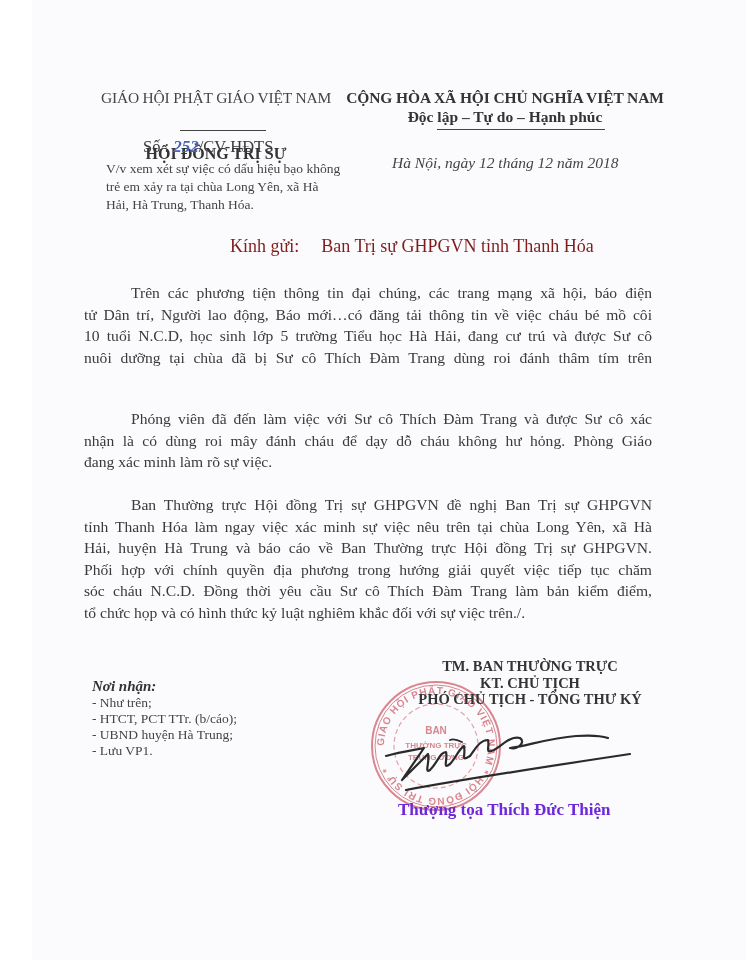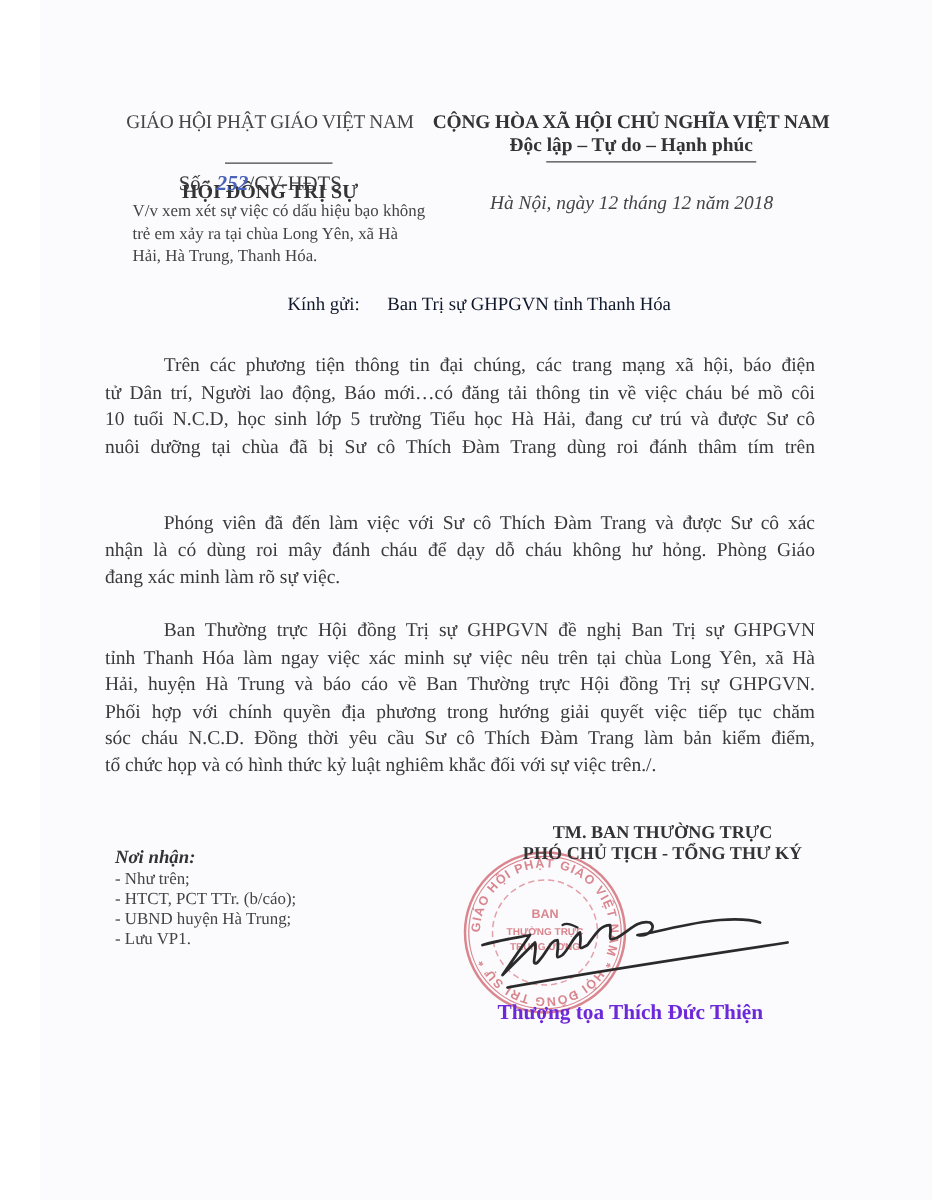--- a/index.html
+++ b/index.html
@@ -14,21 +14,21 @@
     .org1 { font-size: 15.5px; letter-spacing: -0.2px; color: #454545; line-height: 19px; }
     .org2 { font-size: 16px; font-weight: bold; color: #333; line-height: 19px; margin-top: 37px; }
     .rule { position: absolute; height: 1px; background: #444; }
     .right-head { left: 330px; top: 88px; width: 350px; text-align: center; }
     .nation { font-size: 15.5px; font-weight: bold; color: #333; line-height: 19px; letter-spacing: -0.1px; }
     .motto { font-size: 15.5px; font-weight: bold; color: #333; line-height: 19px; }
     .so-line { left: 143px; top: 137px; font-size: 16.5px; color: #3a3a3a; }
     .so-num { font-family: "Liberation Serif", serif; font-style: italic; font-weight: bold; color: #4a62b8; font-size: 17px; }
     .subject { left: 106px; top: 160px; width: 240px; font-size: 13.5px; line-height: 18px; color: #444; white-space: normal; }
     .date { left: 392px; top: 154px; font-style: italic; font-size: 15.5px; color: #444; }
-    .kinhgui { left: 230px; top: 236px; font-size: 15px; color: #0f172a; }
+    .kinhgui { left: 230px; top: 236px; font-size: 18px; color: #7f1d1d; }
     .kinhgui .gap { display: inline-block; width: 22px; }
     .body-text { left: 84px; width: 568px; font-size: 15.6px; line-height: 21.6px; color: #3a3a3a; white-space: normal; text-align: justify; }
     .p1 { top: 282px; }
     .p2 { top: 408px; }
     .p3 { top: 494px; }
     .line { display: block; text-align: justify; text-align-last: justify; }
     .line.last { text-align-last: left; }
     .recip { left: 92px; top: 677px; font-size: 13.5px; line-height: 16px; color: #444; }
     .recip-title { font-style: italic; font-weight: bold; font-size: 15px; line-height: 18px; color: #333; }
     .sign-block { left: 380px; top: 658px; width: 300px; text-align: center; }
@@ -111,20 +111,21 @@
   <text font-family="Liberation Sans, sans-serif" font-size="10" font-weight="bold" fill="#d9868f" letter-spacing="1">
     <textPath href="#ringpath">GIÁO HỘI PHẬT GIÁO VIỆT NAM * HỘI ĐỒNG TRỊ SỰ *</textPath>
   </text>
   <text x="68" y="56" text-anchor="middle" font-family="Liberation Sans, sans-serif" font-size="10" font-weight="bold" fill="#d9868f">BAN</text>
   <text x="68" y="70" text-anchor="middle" font-family="Liberation Sans, sans-serif" font-size="8" font-weight="bold" fill="#d9868f">THƯỜNG TRỰC</text>
   <text x="68" y="82" text-anchor="middle" font-family="Liberation Sans, sans-serif" font-size="8" font-weight="bold" fill="#d9868f">TRUNG ƯƠNG</text>
 </svg>
 
 <div class="abs sign-block">
   <div class="s">TM. BAN THƯỜNG TRỰC</div>
+  <div class="s">KT. CHỦ TỊCH</div>
   <div class="s">PHÓ CHỦ TỊCH - TỔNG THƯ KÝ</div>
 </div>
 
 <svg class="signature" viewBox="0 0 260 80">
   <path d="M 6 40 C 20 36, 34 34, 44 32 L 22 64 C 34 52, 42 44, 48 38 C 50 46, 44 58, 50 54 C 58 46, 60 36, 66 36 C 68 44, 62 54, 70 48 C 76 42, 78 34, 84 30 C 86 40, 80 46, 90 40 C 96 32, 100 24, 108 24 C 110 32, 104 38, 114 34 C 124 28, 130 20, 140 22 C 146 26, 138 34, 130 32 C 146 30, 170 22, 196 20 C 210 19, 222 20, 228 22" fill="none" stroke="#2a2a2a" stroke-width="2.2" stroke-linecap="round" stroke-linejoin="round"></path>
   <path d="M 70 24 C 74 22, 78 24, 82 26" fill="none" stroke="#2a2a2a" stroke-width="1.8" stroke-linecap="round"></path>
   <path d="M 26 74 C 90 62, 170 50, 250 38" fill="none" stroke="#2a2a2a" stroke-width="2.2" stroke-linecap="round"></path>
 </svg>
 
 <div class="abs signer">Thượng tọa Thích Đức Thiện</div>

